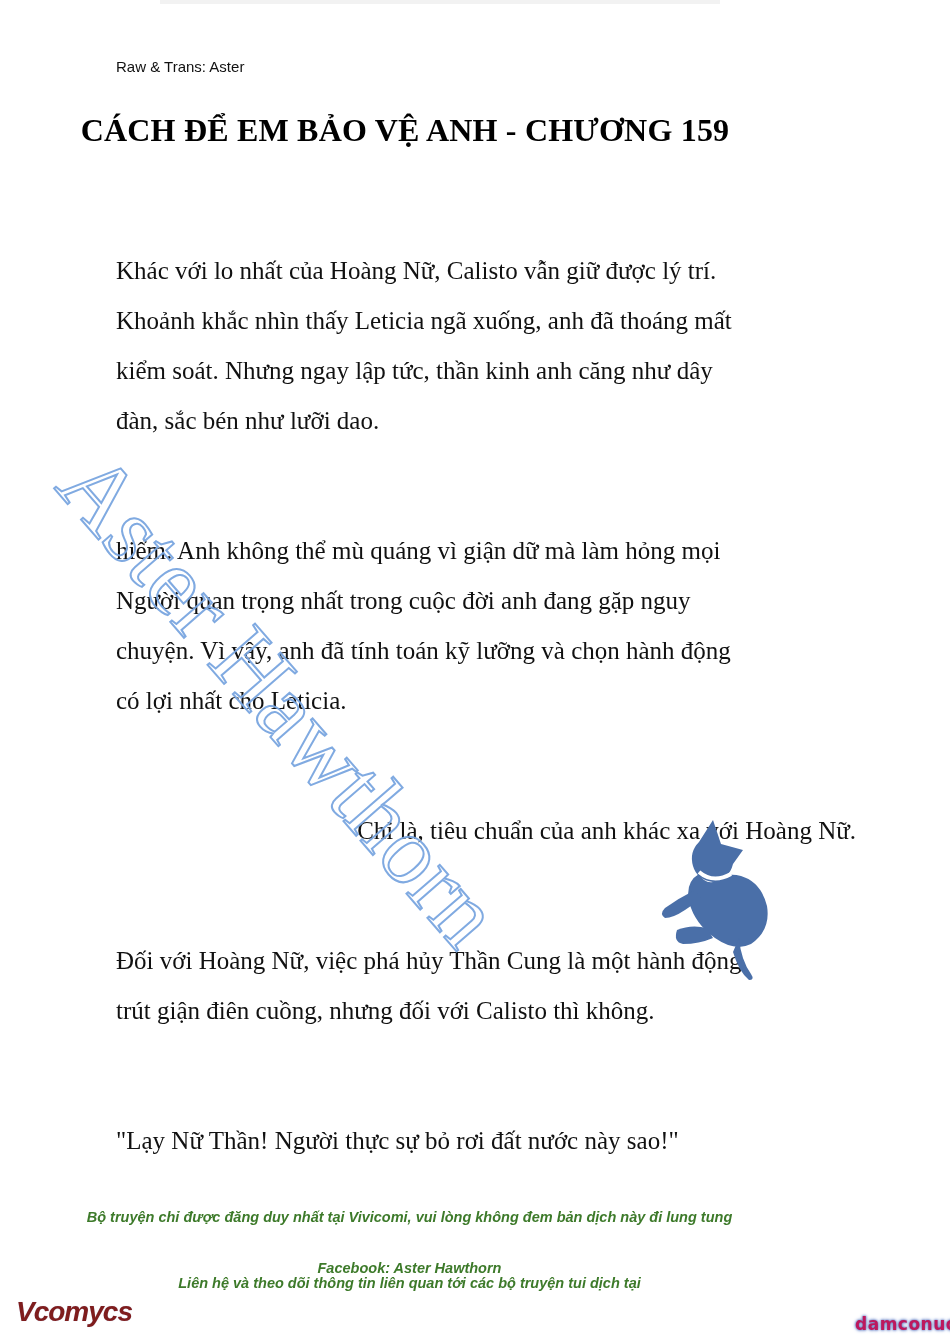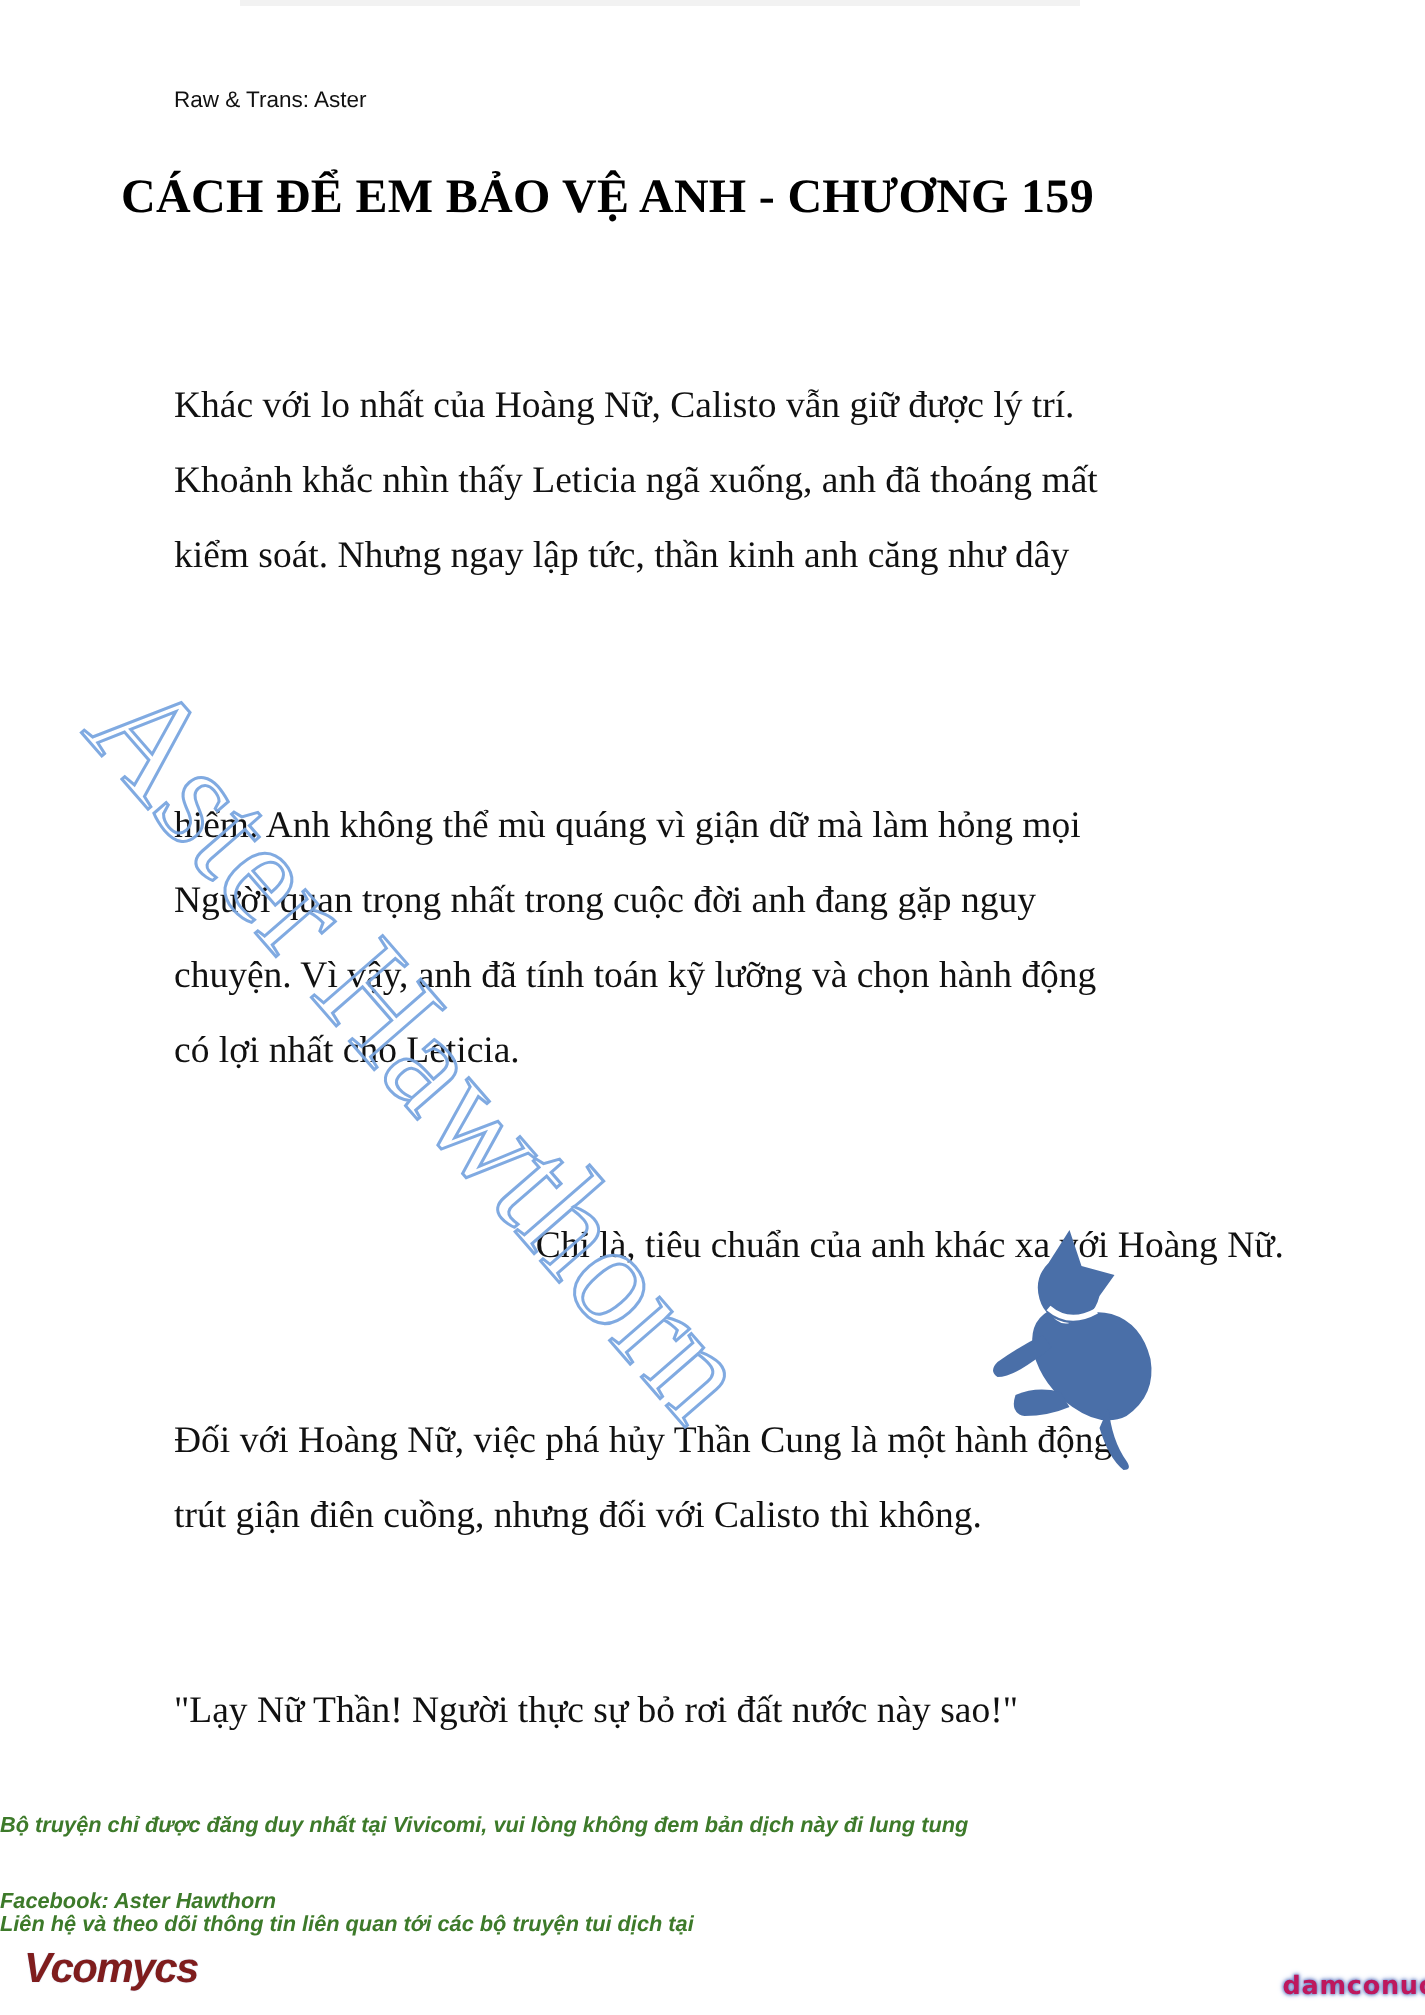--- a/index.html
+++ b/index.html
@@ -71,20 +71,21 @@
       position: absolute;
       left: 655px;
       top: 812px;
       width: 125px;
       height: 170px;
     }
     .footer-note {
       position: absolute;
       left: 0;
       width: 819px;
+      text-align: center;
       font-family: "Liberation Sans", sans-serif;
       font-style: italic;
       font-weight: bold;
       font-size: 14.5px;
       color: #3d7a2a;
     }
     .logo-left {
       position: absolute;
       left: 16px;
       top: 1296px;
@@ -115,20 +116,21 @@
 <div class="top-line"></div>
 
 <div class="credit">Raw &amp; Trans: Aster</div>
 
 <div class="title">CÁCH ĐỂ EM BẢO VỆ ANH - CHƯƠNG 159</div>
 
 <div class="para" style="top:246px;">
   <span class="line">Khác với lo nhất của Hoàng Nữ, Calisto vẫn giữ được lý trí.</span>
   <span class="line">Khoảnh khắc nhìn thấy Leticia ngã xuống, anh đã thoáng mất</span>
   <span class="line">kiểm soát. Nhưng ngay lập tức, thần kinh anh căng như dây</span>
+  <span class="line">đàn, sắc bén như lưỡi dao.</span>
 </div>
 
 <div class="para" style="top:526px;">
   <span class="line">hiểm. Anh không thể mù quáng vì giận dữ mà làm hỏng mọi</span>
   <span class="line">Người quan trọng nhất trong cuộc đời anh đang gặp nguy</span>
   <span class="line">chuyện. Vì vậy, anh đã tính toán kỹ lưỡng và chọn hành động</span>
   <span class="line">có lợi nhất cho Leticia.</span>
 </div>
 
 <div class="para" style="top:806px;text-align:right;">

